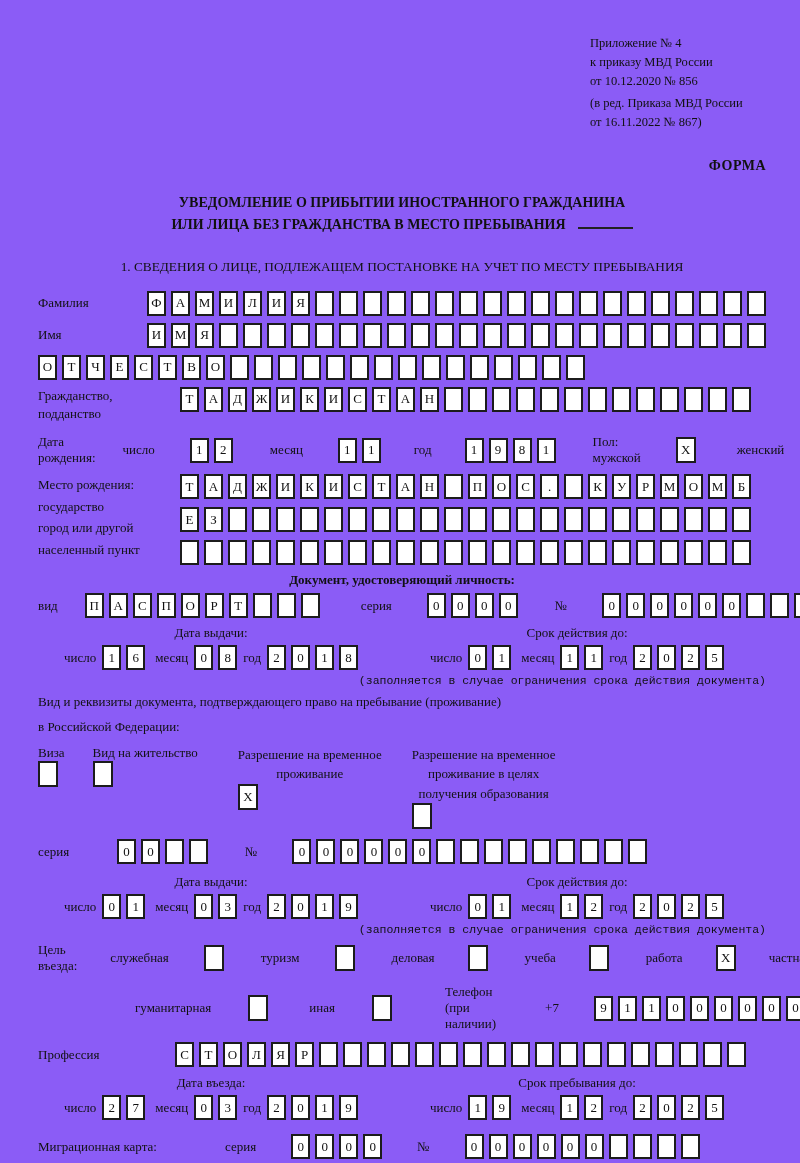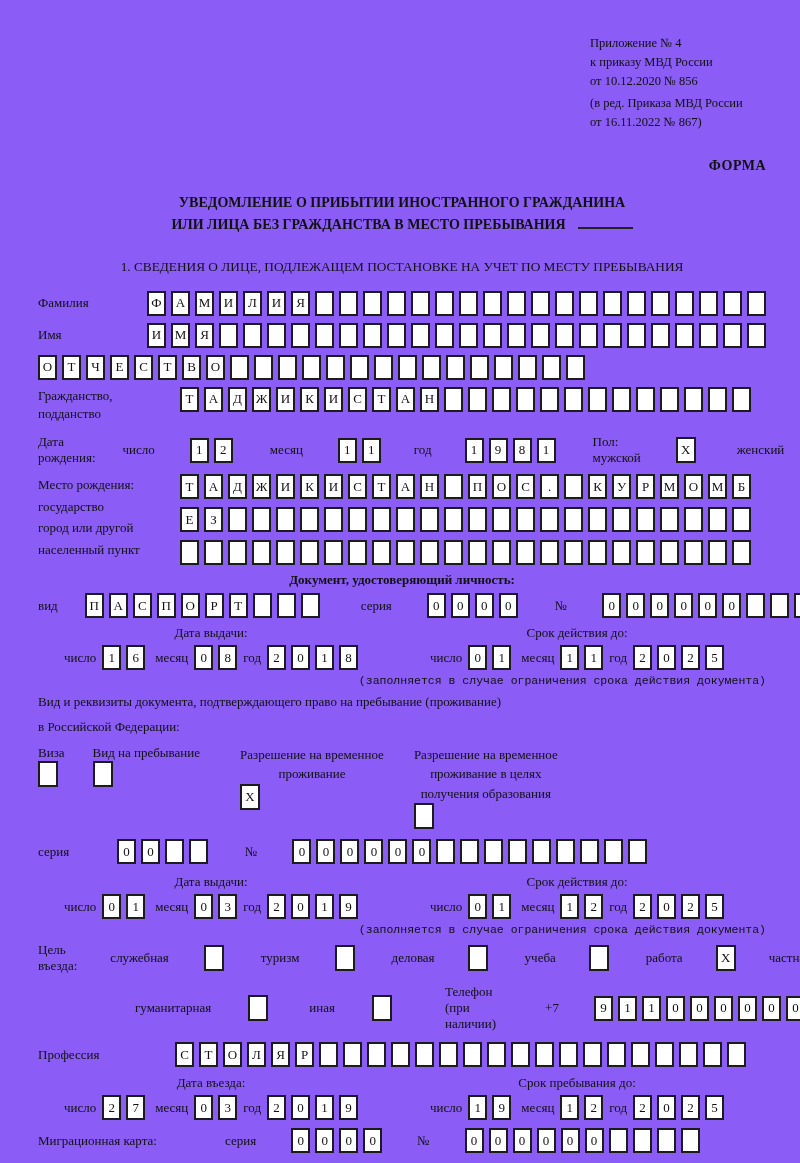--- a/index.html
+++ b/index.html
@@ -395,21 +395,21 @@
 
   <div class="lbl" style="margin-bottom:6px">Вид и реквизиты документа, подтверждающего право на пребывание (проживание)</div>
   <div class="lbl" style="margin-bottom:8px">в Российской Федерации:</div>
 
   <div class="perm-row">
     <div class="perm-item">
       <span class="mr6">Виза</span>
       <span class="box"></span>
     </div>
     <div class="perm-item" style="margin-left:22px">
-      <span class="mr14">Вид на пребывание</span>
+      <span class="mr14">Вид на жительство</span>
       <span class="box"></span>
     </div>
     <div class="perm-item" style="margin-left:26px">
       <div class="perm-lbl mr10">
         <div>Разрешение на временное</div>
         <div>проживание</div>
       </div>
       <span class="box">X</span>
     </div>
     <div class="perm-item" style="margin-left:20px">
@@ -560,21 +560,21 @@
         <span class="cell"></span>
         <span class="cell"></span>
         <span class="cell"></span>
         <span class="cell"></span>
         <span class="cell"></span>
         <span class="cell"></span>
         <span class="cell"></span>
       </span>
   </div>
 
-  <div class="dates-row" style="margin-bottom:8px">
+  <div class="dates-row" style="margin-bottom:14px">
     <div class="date-group" style="margin-left:26px">
       <div class="date-head">Дата въезда:</div>
       <div class="date-line">
         <span class="mr6">число</span>
         <span class="cells mr10">
             <span class="cell">2</span>
             <span class="cell">7</span>
           </span>
         <span class="mr6">месяц</span>
         <span class="cells mr6">

